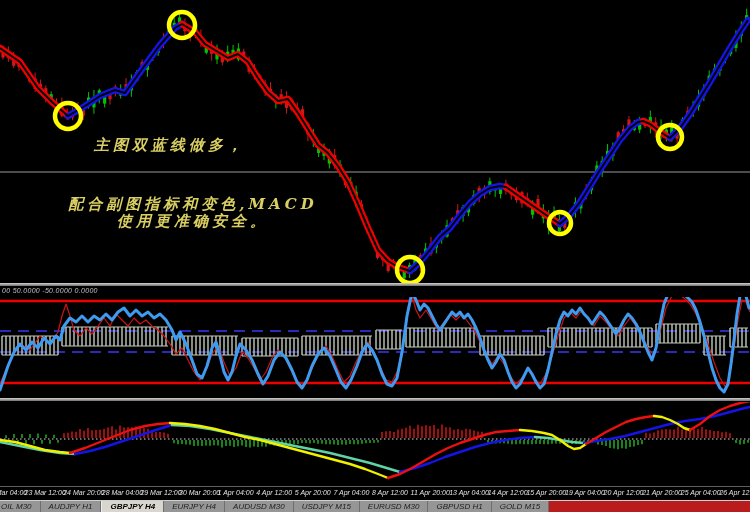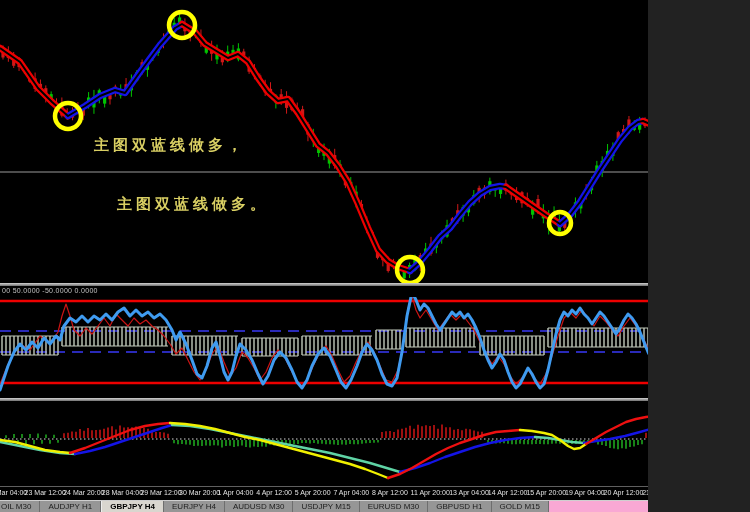--- a/index.html
+++ b/index.html
@@ -1,18 +1,19 @@
 <!DOCTYPE html>
 <html><head>
 <meta charset="utf-8">
 <style>
   html,body{margin:0;padding:0;background:#222;}
   #screen{
-    position:relative;width:648px;height:512px;background:#000;overflow:hidden;
+    position:relative;width:750px;height:512px;background:#000;overflow:hidden;
     font-family:"Liberation Sans",sans-serif;
+    font-style:italic;
   }
   #chart-svg{position:absolute;left:0;top:0;}
   .sep{position:absolute;left:0;width:750px;background:linear-gradient(#d2d2d2,#6f6f6f);}
   #ind-header{
     position:absolute;left:2px;top:287px;height:10px;
     font-size:7px;color:#c0c0c0;letter-spacing:0.3px;white-space:nowrap;
   }
   .ann-block{
     position:absolute;text-align:center;font-family:"DejaVu Serif","Liberation Serif",serif;
     font-weight:bold;font-size:15px;line-height:17px;letter-spacing:4px;
@@ -21,21 +22,21 @@
   #ann1{left:55px;top:137px;width:230px;}
   #ann2{left:48px;top:196px;width:290px;}
   #time-axis{
     position:absolute;left:0;top:487px;width:750px;height:13px;background:#000;overflow:hidden;
   }
   .time-label{
     position:absolute;top:2px;font-size:7px;color:#e2e2e2;white-space:nowrap;
   }
   #tab-bar{
     position:absolute;left:0;top:500px;width:750px;height:12px;
-    background:#f9a8d4;border-top:1px solid #cfcfcf;
+    background:#b91c1c;border-top:1px solid #cfcfcf;
     display:flex;align-items:flex-start;overflow:hidden;
   }
   .tab{
     height:14px;padding:1px 8px 0 8px;font-size:8px;color:#1c1c1c;
     border-right:1px solid #6e6e6e;white-space:nowrap;background:#969696;
     display:flex;align-items:flex-start;justify-content:center;
   }
   .tab.selected{background:#d9d6cf;color:#000;font-weight:bold;border-left:1px solid #eee;}
   .tab:first-child{margin-left:-7px;}
 </style>
@@ -782,21 +783,22 @@
   <div class="sep" style="top:283px;height:3px;"></div>
   <div class="sep" style="top:398px;height:3px;"></div>
   <div class="sep" style="top:486px;height:1px;background:#5f5f5f;"></div>
 
   <div id="ind-header">00 50.0000 -50.0000 0.0000</div>
 
   <div id="ann1" class="ann-block" style="color: rgb(217, 207, 99);">
     <div>主图双蓝线做多，</div>
   </div>
   <div id="ann2" class="ann-block" style="color: rgb(217, 207, 99);">
-    <div>主图双蓝线做多。</div>
+    <div>配合副图指标和变色,MACD</div>
+    <div>使用更准确安全。</div>
   </div>
 
   <div id="time-axis">
       <div class="time-label" style="left: -14px;">22 Mar 04:00</div>
       <div class="time-label" style="left: 24.6px;">23 Mar 12:00</div>
       <div class="time-label" style="left: 63.2px;">24 Mar 20:00</div>
       <div class="time-label" style="left: 101.8px;">28 Mar 04:00</div>
       <div class="time-label" style="left: 140.4px;">29 Mar 12:00</div>
       <div class="time-label" style="left: 179px;">30 Mar 20:00</div>
       <div class="time-label" style="left: 217.6px;">1 Apr 04:00</div>

